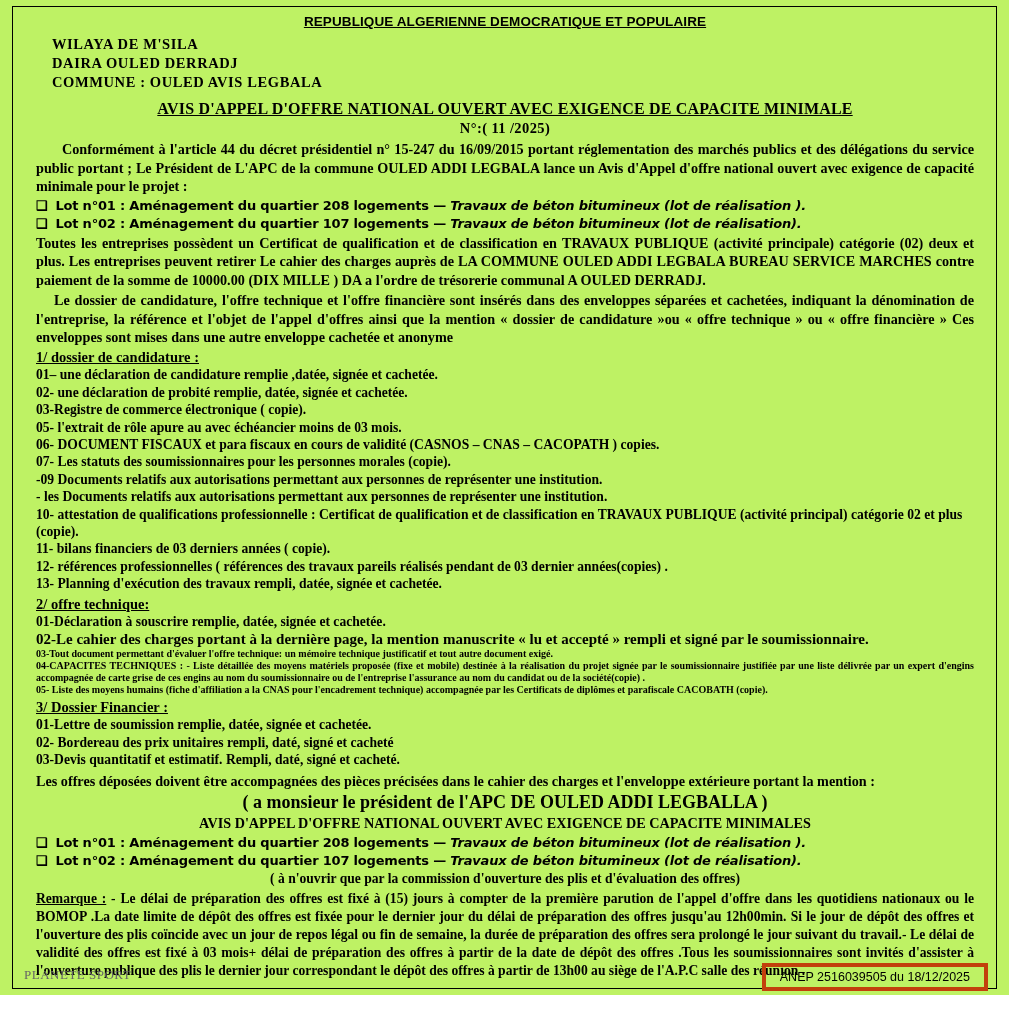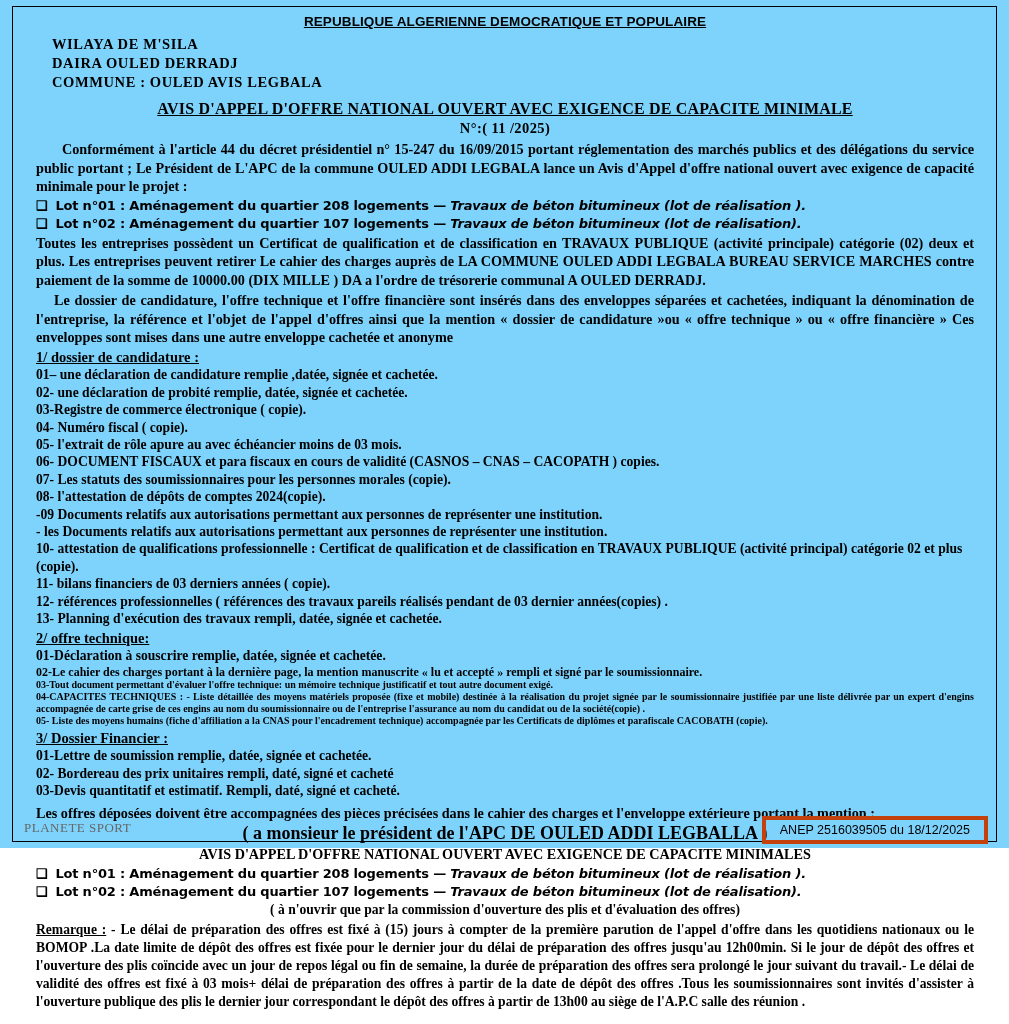--- a/index.html
+++ b/index.html
@@ -10,24 +10,24 @@
   body {
     width: 1009px;
     height: 1024px;
     font-family: "Liberation Serif", serif;
     color: #000000;
     position: relative;
     overflow: hidden;
   }
   .page {
     width: 1009px;
-    height: 848px;
+    height: 995px;
     box-sizing: border-box;
     position: relative;
-    background: #7dd3fc;
+    background: #bef264;
   }
   .frame {
     position: absolute;
     left: 12px;
     top: 6px;
     right: 12px;
     bottom: 6px;
     border: 1px solid #000;
   }
   .content {
@@ -105,21 +105,21 @@
     text-decoration: underline;
     margin-top: 3px;
   }
   .item {
     font-size: 13.6px;
     line-height: 1.28;
     font-weight: bold;
     margin-top: 0px;
   }
   .item.sm {
-    font-size: 12px;
+    font-size: 15px;
     line-height: 1.22;
     text-align: justify;
   }
   .item.xs {
     font-size: 10px;
     line-height: 1.2;
     text-align: justify;
   }
   .center-small {
     text-align: center;
@@ -203,25 +203,23 @@
     </div>
 
     <div class="block">Toutes les entreprises possèdent un  Certificat de qualification et de classification en TRAVAUX PUBLIQUE (activité principale) catégorie (02) deux et plus. Les entreprises peuvent retirer Le cahier des charges auprès de LA COMMUNE OULED ADDI LEGBALA BUREAU SERVICE MARCHES contre paiement de la somme de 10000.00 (DIX MILLE ) DA a l'ordre de trésorerie communal A  OULED DERRADJ.</div>
 
     <div class="block" style="text-indent:18px;">Le dossier de candidature, l'offre technique et l'offre financière sont insérés dans des enveloppes séparées et cachetées, indiquant la dénomination de l'entreprise, la référence et l'objet de l'appel d'offres ainsi que la mention « dossier de candidature »ou « offre technique » ou « offre financière » Ces enveloppes sont mises dans une autre enveloppe cachetée et anonyme</div>
 
     <div class="sec-title">1/ dossier de candidature :</div>
     <div class="item">01– une déclaration de candidature remplie ,datée, signée et cachetée.</div>
     <div class="item">02- une déclaration de probité remplie, datée, signée et cachetée.</div>
     <div class="item">03-Registre de commerce électronique ( copie).</div>
-    <div class="item">04- Numéro fiscal ( copie).</div>
     <div class="item">05- l'extrait de rôle apure au avec échéancier moins de 03 mois.</div>
     <div class="item">06- DOCUMENT FISCAUX et para fiscaux en cours de validité (CASNOS – CNAS – CACOPATH ) copies.</div>
     <div class="item">07- Les statuts des soumissionnaires  pour les personnes morales (copie).</div>
-    <div class="item">08- l'attestation de dépôts de comptes 2024(copie).</div>
     <div class="item">-09 Documents relatifs aux autorisations permettant aux personnes de représenter une institution.</div>
     <div class="item">- les Documents relatifs aux autorisations permettant aux personnes de représenter une institution.</div>
     <div class="item">10-  attestation  de  qualifications  professionnelle :  Certificat  de  qualification  et  de  classification  en  TRAVAUX  PUBLIQUE (activité principal) catégorie  02 et plus  (copie).</div>
     <div class="item">11- bilans financiers de 03  derniers années  ( copie).</div>
     <div class="item">12- références professionnelles ( références des travaux pareils réalisés pendant de 03 dernier années(copies) .</div>
     <div class="item">13- Planning d'exécution des travaux  rempli, datée, signée et cachetée.</div>
 
     <div class="sec-title">2/ offre technique:</div>
     <div class="item">01-Déclaration à souscrire remplie, datée, signée et cachetée.</div>
     <div class="item sm">02-Le cahier des charges portant à la dernière page, la mention manuscrite « lu et accepté » rempli et signé par le soumissionnaire.</div>

